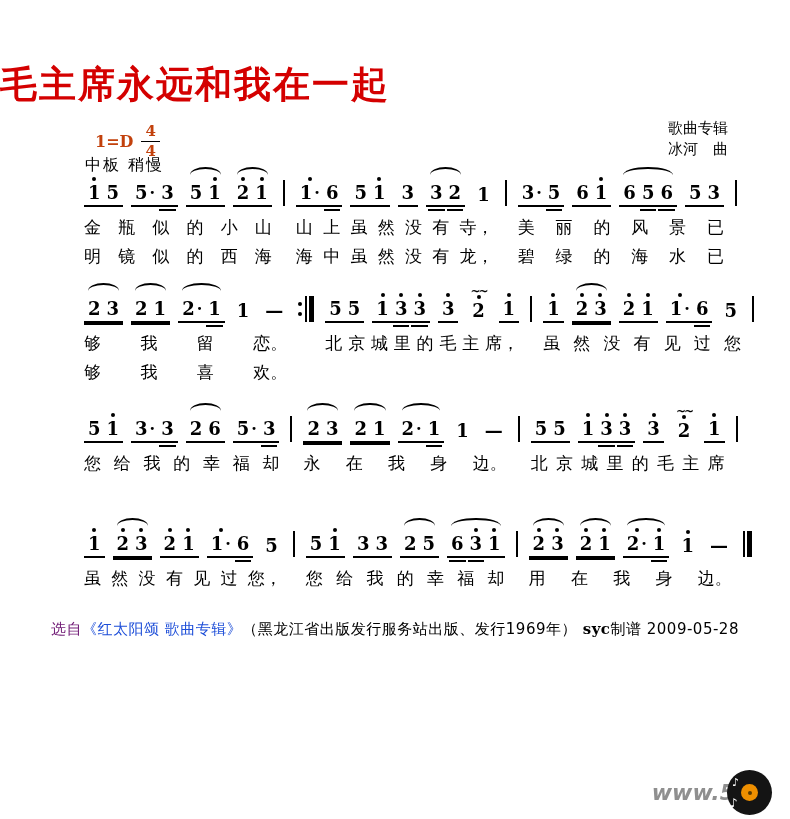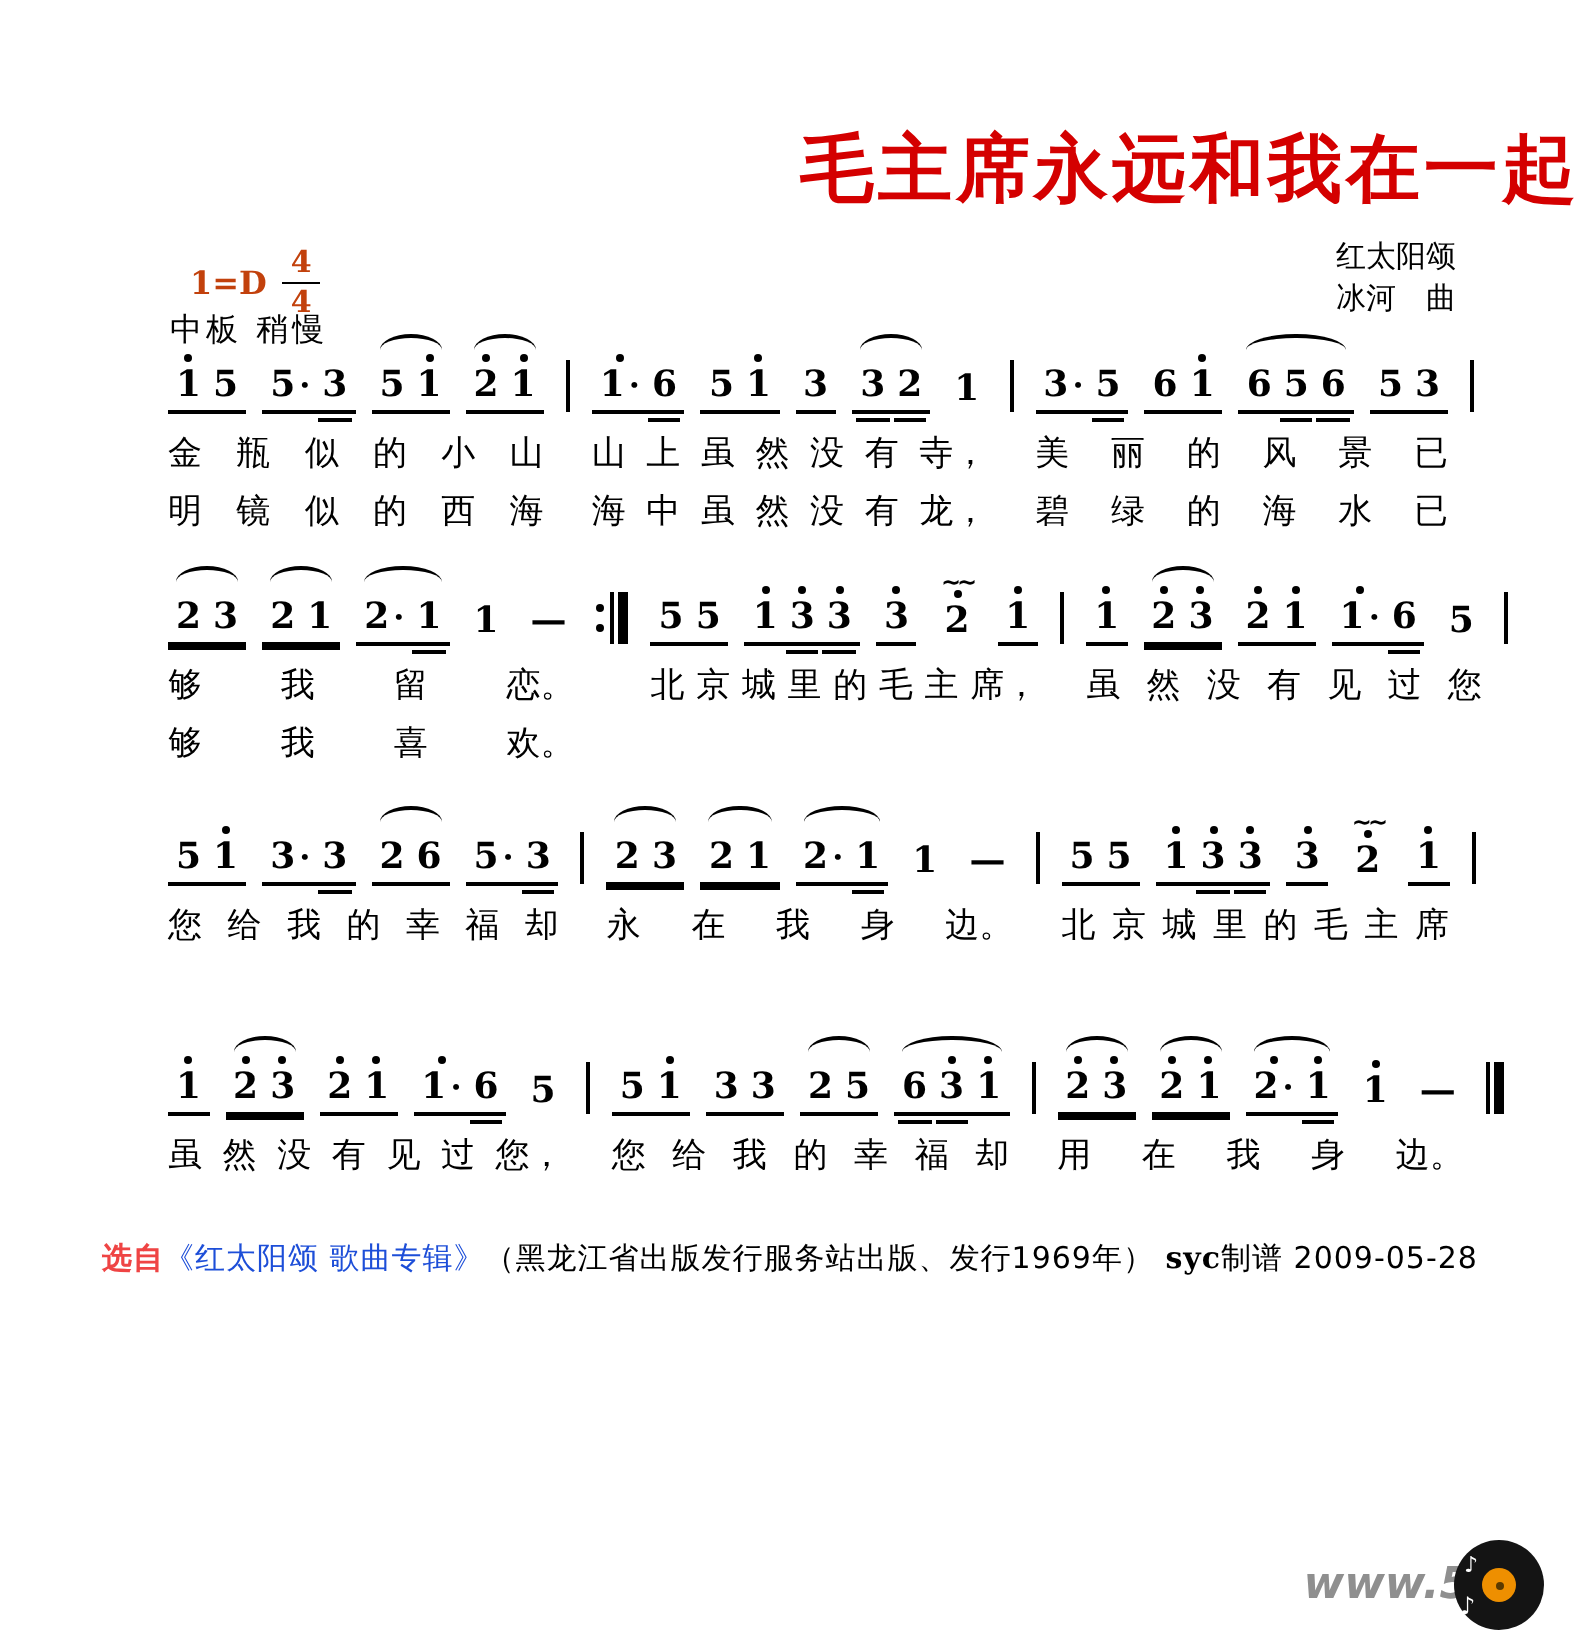--- a/index.html
+++ b/index.html
@@ -5,21 +5,21 @@
   * { box-sizing: border-box; margin: 0; padding: 0; }
   html,body { background:#ffffff; }
   body { font-family: "DejaVu Sans", sans-serif; }
   #page {
     position: relative; width: 790px; height: 819px;
     background: #fff; overflow: hidden; margin: 0 auto;
   }
   
   .title {
     position: absolute; top: 60px; left: 0; width: 100%;
-    text-align: right; font-family: Liberation Sans, sans-serif;
+    text-align: left; font-family: Liberation Sans, sans-serif;
     font-size: 37px; font-weight: bold; letter-spacing: 2px;
   }
   .keyline {
     position: absolute; top: 124px; left: 95px;
     font-family: "DejaVu Serif", serif; font-size: 16px; font-weight: bold;
     display: flex; align-items: center; gap: 8px; color:#c2410c;justify-content:space-between;
   }
   .frac { display: inline-flex; flex-direction: column; line-height: 1; font-size: 15px; font-weight: bold; text-align: center; }
   .frac .num { border-bottom: 1.6px solid #000; padding: 0 4px 2px; }
   .frac .den { padding-top: 2px; }
@@ -82,21 +82,21 @@
     <span>1=D</span>
     <span class="frac">
       <span class="num">4</span>
       <span class="den">4</span>
     </span>
   </div>
 
   <div class="tempo">中板  稍慢</div>
 
   <div class="attrib">
-    <div>红太阳颂</div>
+    <div>歌曲专辑</div>
     <div>冰河　曲</div>
   </div>
 
   <div id="systems">
       <div class="system">
         <div class="measure">
           <div class="nrow">
             <div class="grp u1">
               <div class="note">
                 <div class="ntop">
@@ -907,21 +907,21 @@
             <div>边。</div>
           </div>
         </div>
         <div class="bar-grp">
           <div class="thin"></div>
           <div class="thick"></div>
         </div>
       </div>
     </div>
 
-  <div class="footer"><span style="color: #ef4444; font-weight: bold;">选自</span><span style="color: #1d4ed8;">《红太阳颂 歌曲专辑》</span><span style="color: rgb(0, 0, 0);">（黑龙江省出版发行服务站出版、发行1969年）</span><span class="syc" style="color: rgb(0, 0, 0);">  syc</span><span style="color: rgb(0, 0, 0);">制谱  2009-05-28</span></div>
+  <div class="footer"><span style="color: #701a75;">选自</span><span style="color: #1d4ed8;">《红太阳颂 歌曲专辑》</span><span style="color: rgb(0, 0, 0);">（黑龙江省出版发行服务站出版、发行1969年）</span><span class="syc" style="color: rgb(0, 0, 0);">  syc</span><span style="color: rgb(0, 0, 0);">制谱  2009-05-28</span></div>
 
   <div class="brand">
     <span class="watermark">www.5</span>
     <span class="disc">
       <i class="nt1">♪</i>
       <i class="nt2">♪</i>
       <span class="label"></span>
       <span class="hole"></span>
     </span>
   </div>

